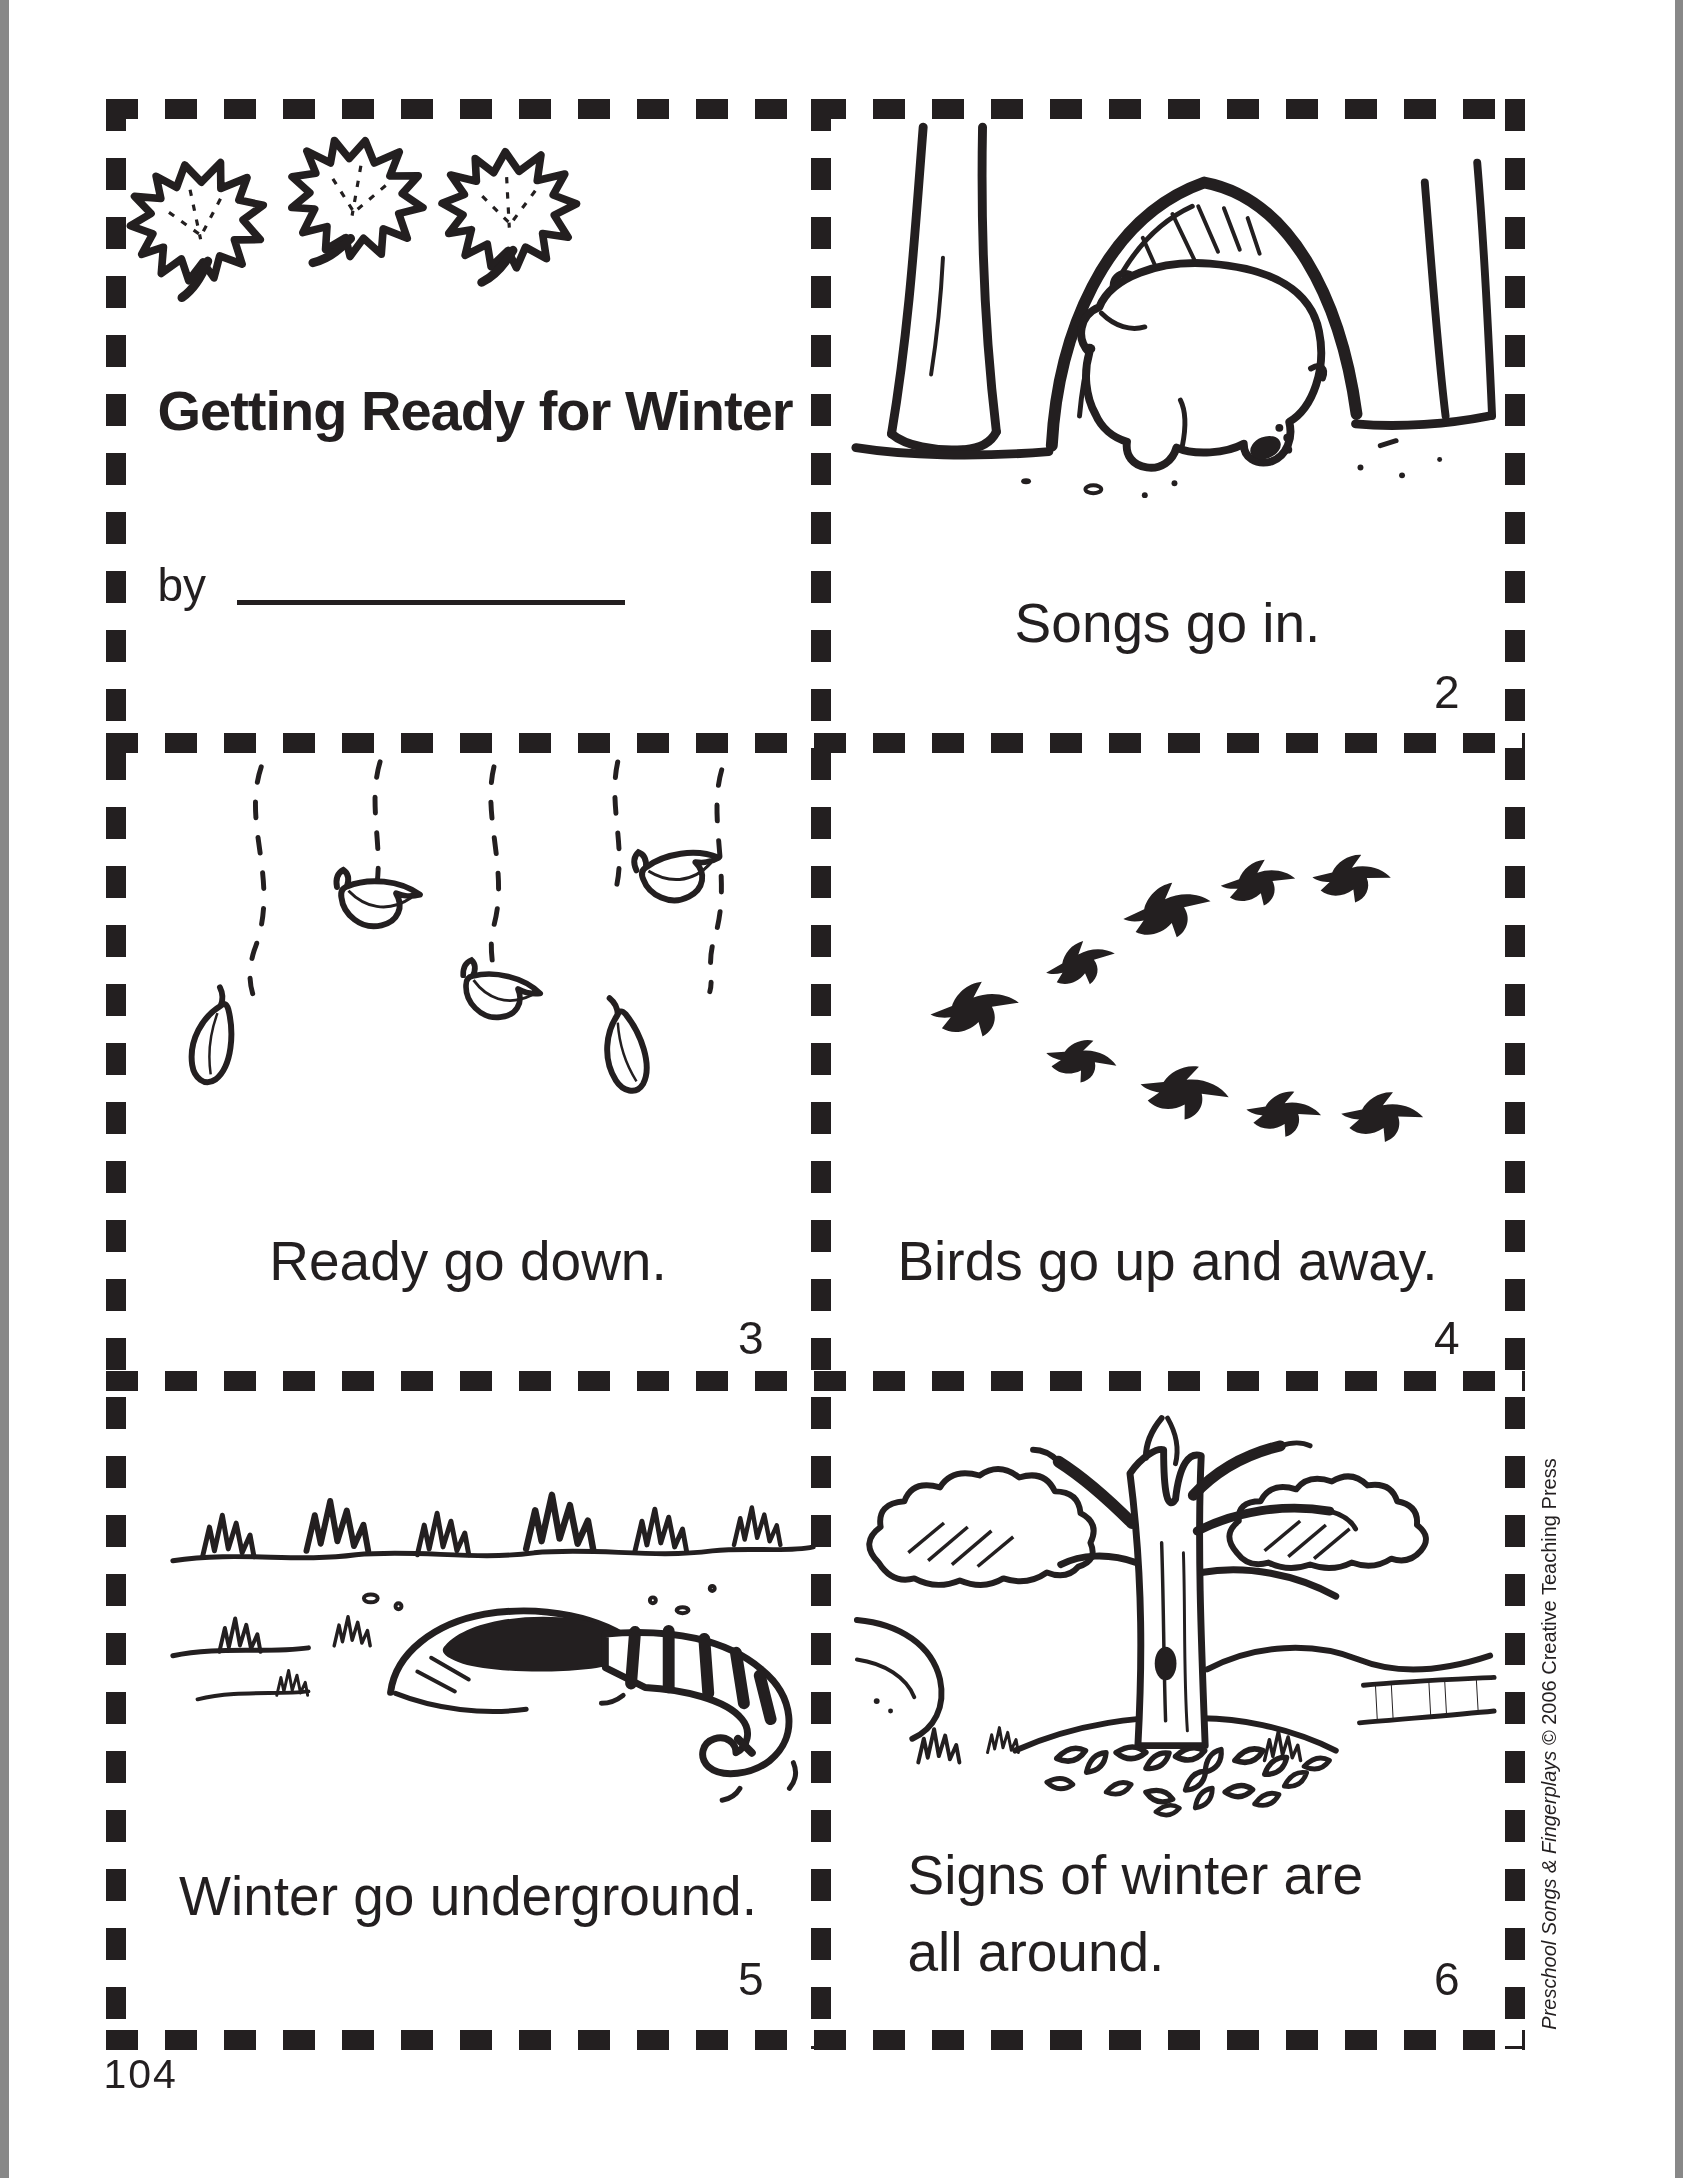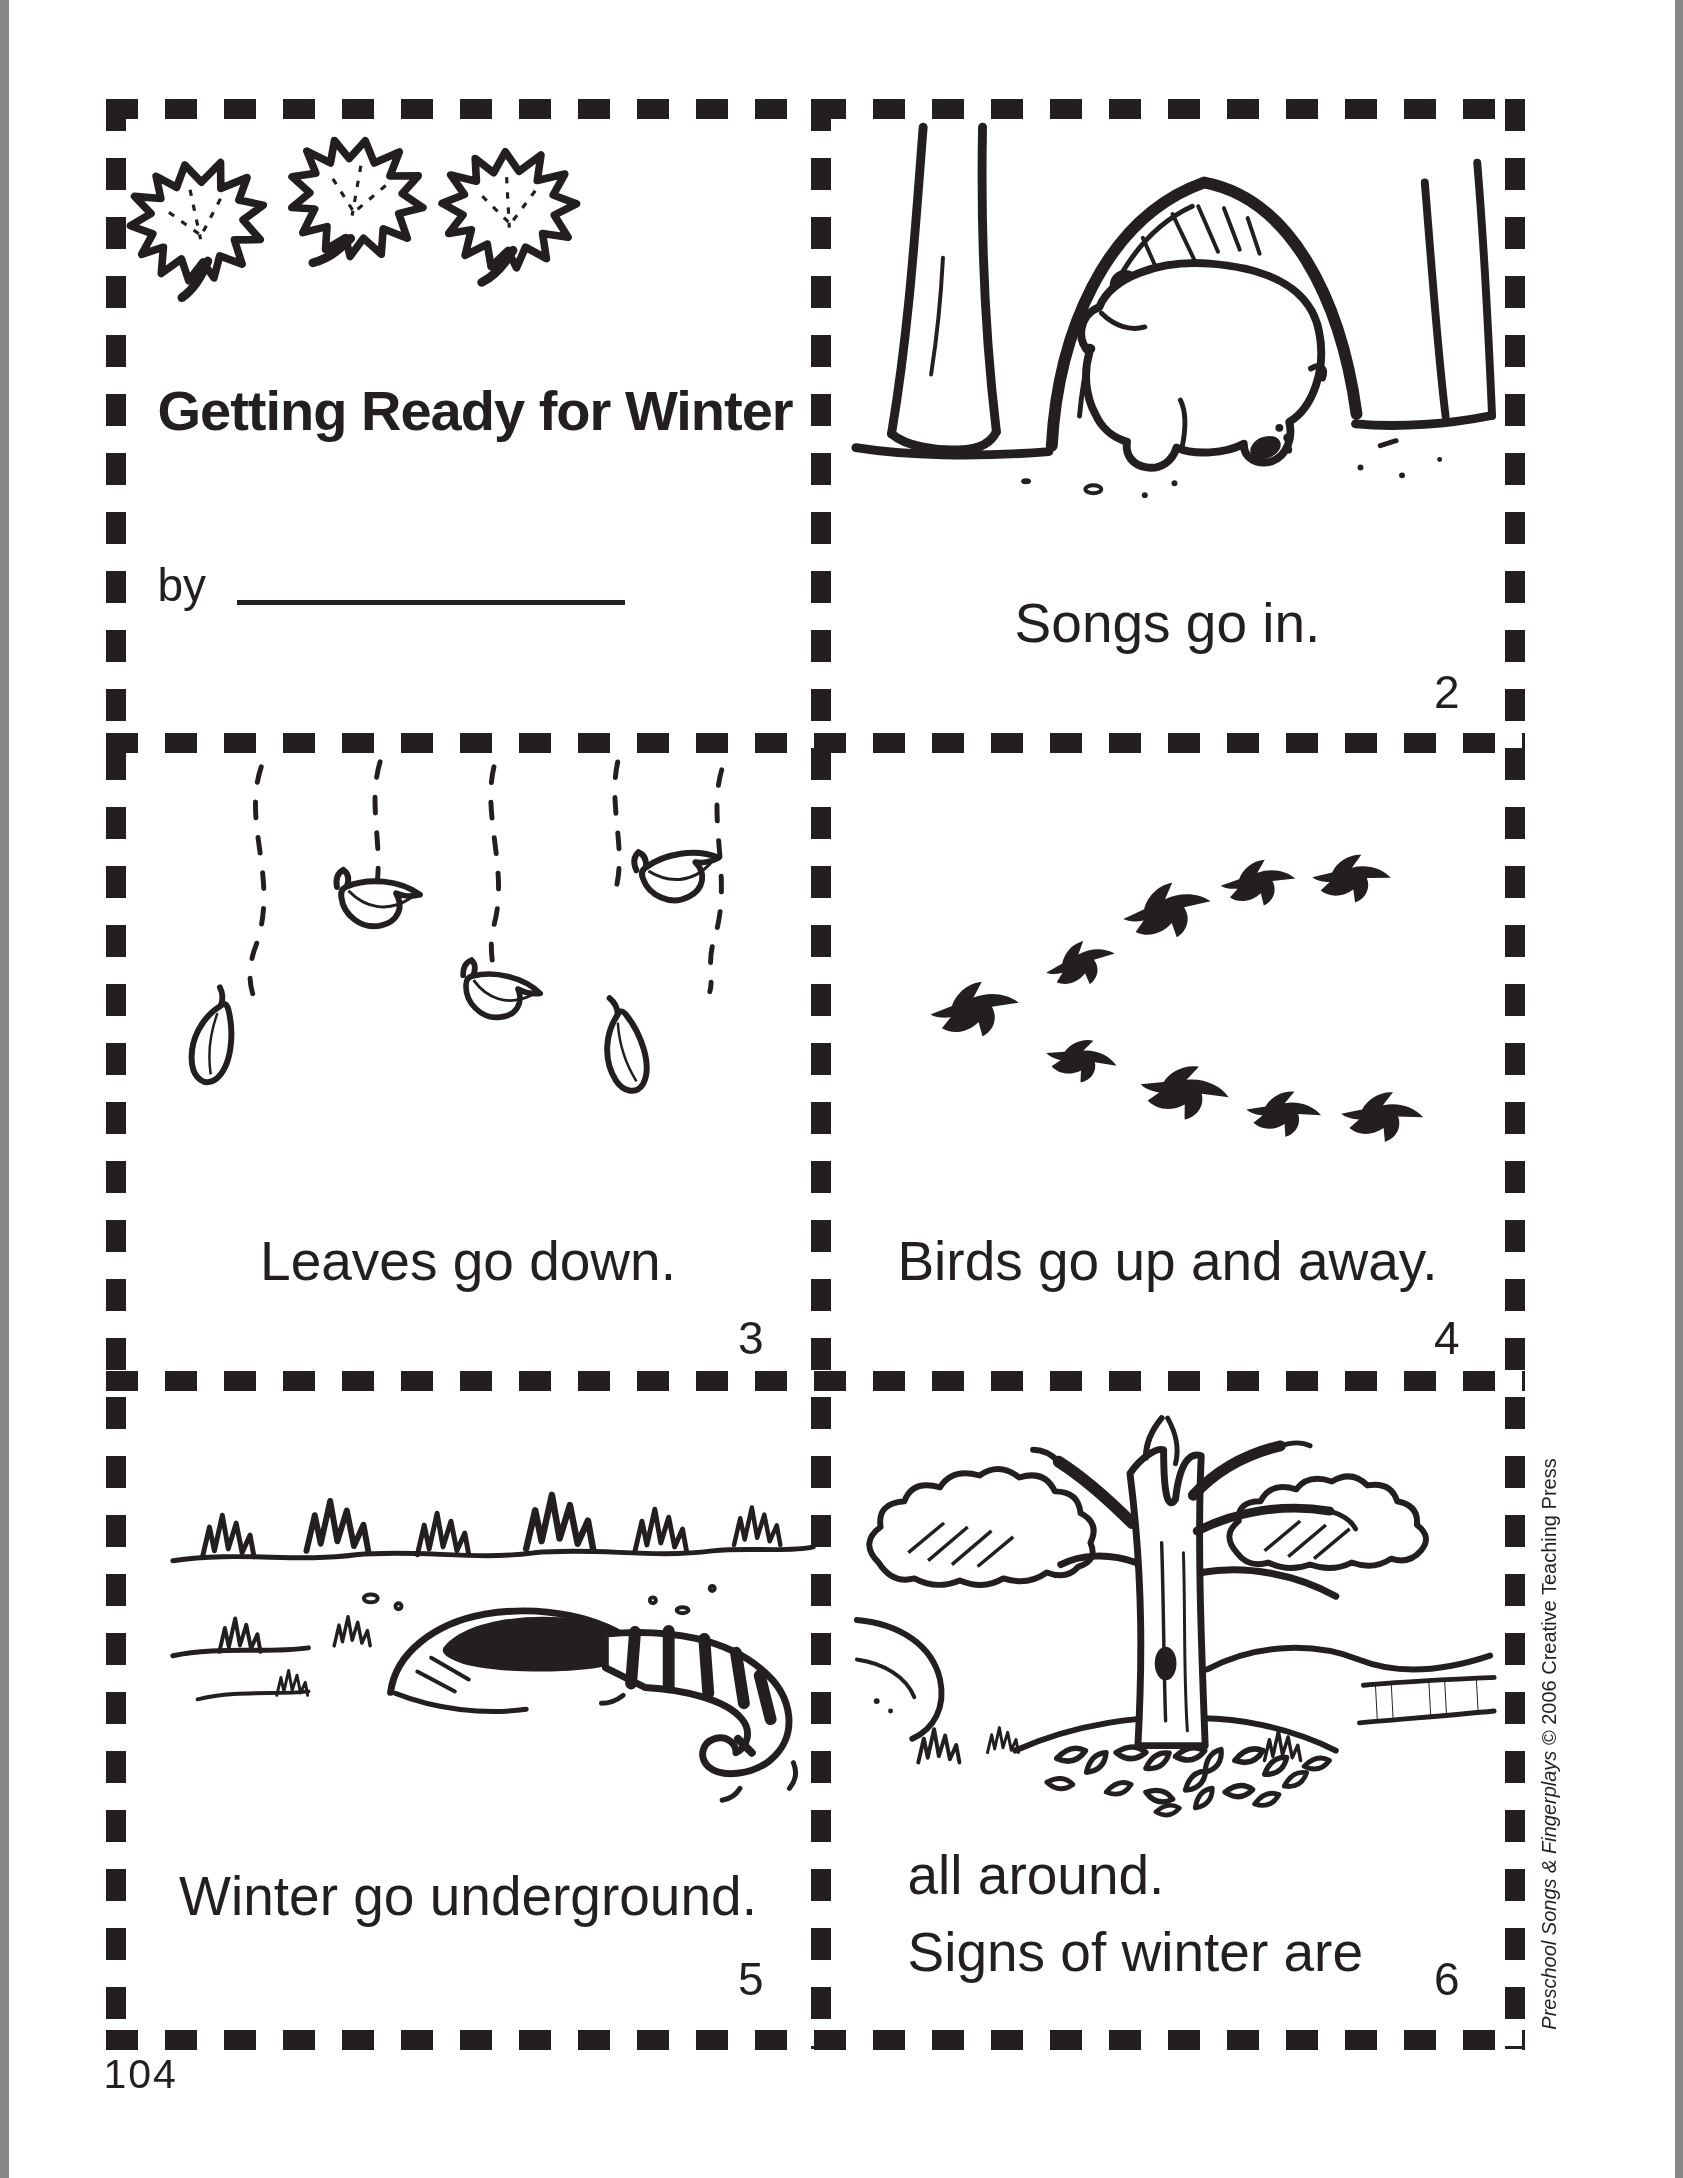--- a/index.html
+++ b/index.html
@@ -128,21 +128,21 @@
         <path d="M330 15 C318 65 345 120 330 175 C322 205 335 228 330 248"></path>
         <path d="M455 10 C445 55 465 100 452 142"></path>
         <path d="M560 18 C545 70 572 130 552 190 C545 215 552 228 548 242"></path>
       </g>
       <use href="#leaf-curl" transform="translate(170,118) rotate(8)"></use>
       <use href="#leaf-curl" transform="translate(300,208) rotate(16) scale(0.95)"></use>
       <use href="#leaf-drop" transform="translate(32,232) rotate(10)"></use>
       <use href="#leaf-curl" transform="translate(468,102) rotate(-6)"></use>
       <use href="#leaf-drop" transform="translate(425,252) rotate(-14)"></use>
     </svg>
-    <div class="caption centered" style="left:107px; top:1232px; width:705px;">Leaves go down.</div>
+    <div class="caption centered" style="left:107px; top:1232px; width:705px;">Ready go down.</div>
     <div class="pagenum-card" style="right:911px; top:1311px; width:79px;">3</div>
   </div>
 
   <div>
     <svg style="left:842px; top:762px;" width="653" height="396" viewBox="0 0 660 400">
       <use href="#bird" transform="translate(75,228) rotate(-6) scale(1.25)"></use>
       <use href="#bird" transform="translate(190,192) rotate(-14)"></use>
       <use href="#bird" transform="translate(268,132) rotate(-10) scale(1.25)"></use>
       <use href="#bird" transform="translate(370,102) rotate(-4) scale(1.05)"></use>
       <use href="#bird" transform="translate(465,92) rotate(2) scale(1.1)"></use>
@@ -265,22 +265,22 @@
         <use href="#fleaf" transform="translate(200,382) scale(1.4) rotate(30)"></use>
         <use href="#fleaf" transform="translate(460,366) scale(1.4) rotate(12)"></use>
         <use href="#fleaf" transform="translate(350,408) scale(1.4) rotate(-24)"></use>
         <use href="#fleaf" transform="translate(310,412) scale(1.3) rotate(16)"></use>
         <use href="#fleaf" transform="translate(410,404) scale(1.4) rotate(4)"></use>
       </g>
       <circle cx="28" cy="300" r="3" fill="#231f20"></circle>
         <circle cx="42" cy="310" r="2.5" fill="#231f20"></circle>
     </svg>
     <div class="caption" style="left:899px; top:1837px; line-height:77px; white-space:normal; width:554px;">
+      <div>Signs of winter are</div>
       <div>all around.</div>
-      <div>Signs of winter are</div>
     </div>
     <div class="pagenum-card" style="right:215px; top:1952px; width:79px;">6</div>
   </div>
 
   <div class="folio">104</div>
   <div class="credit">
     <span class="it">Preschool Songs &amp; Fingerplays</span><span> © 2006 Creative Teaching Press</span>
   </div>
 
 </div>

